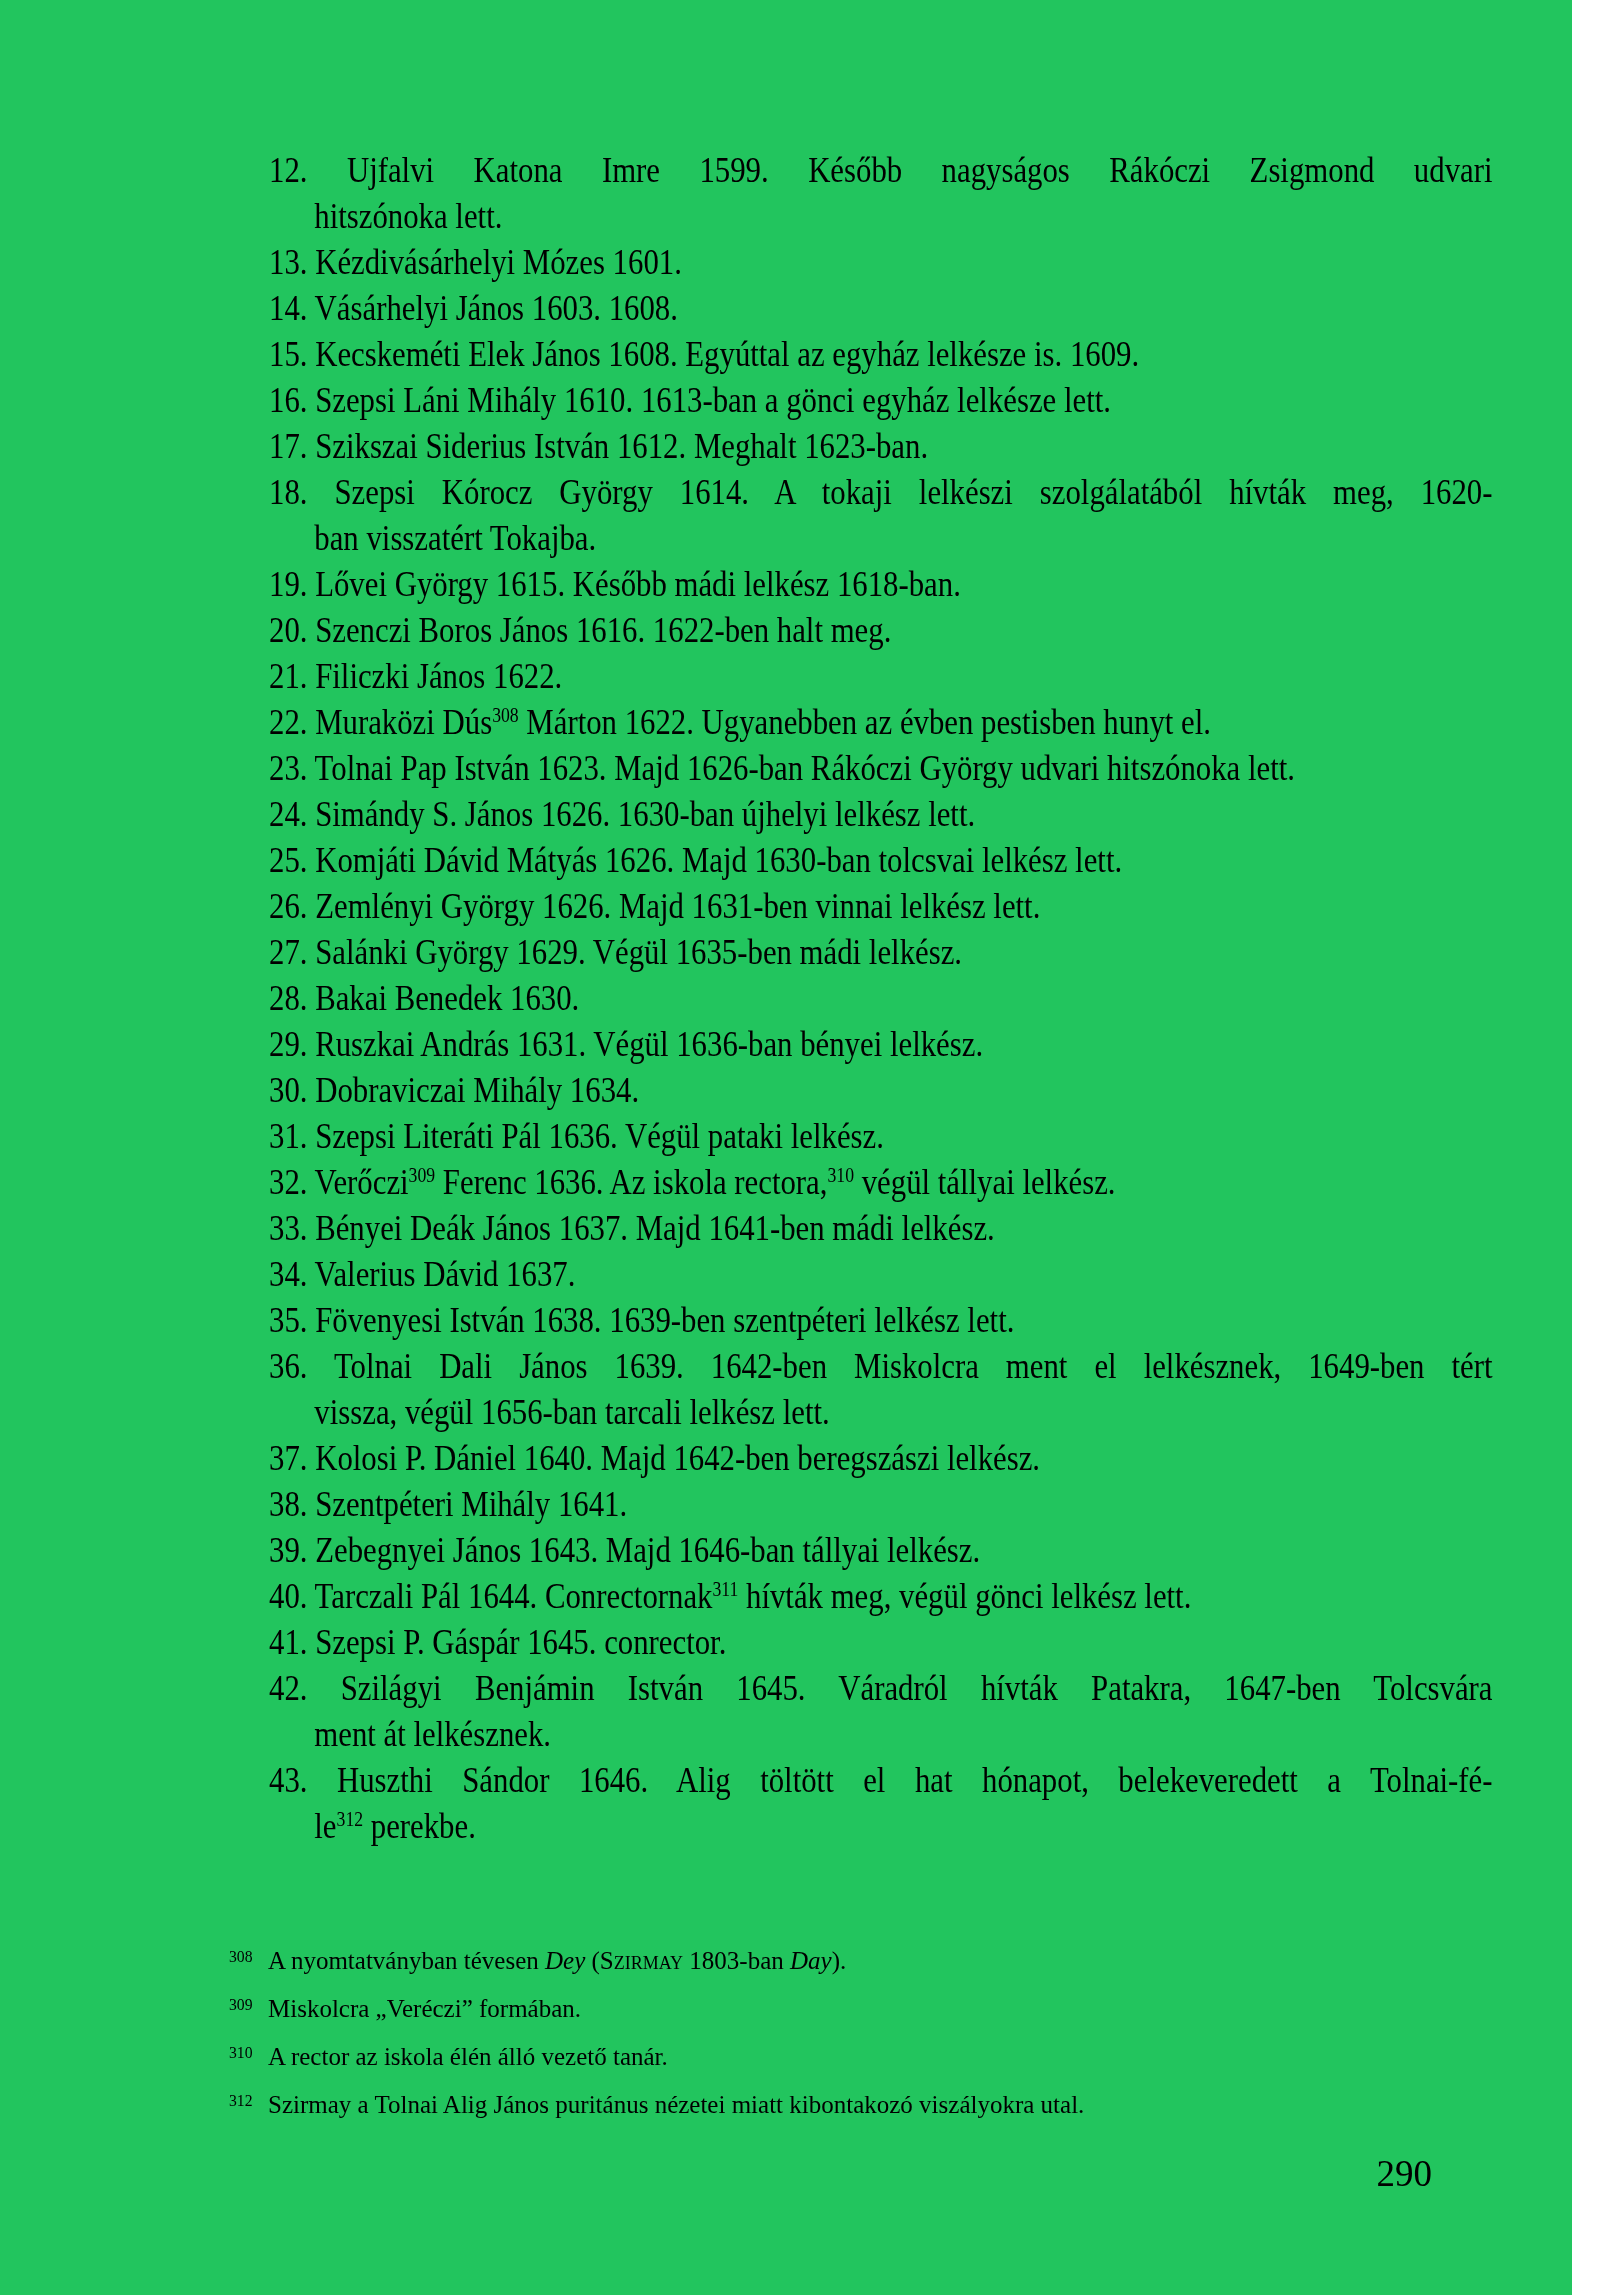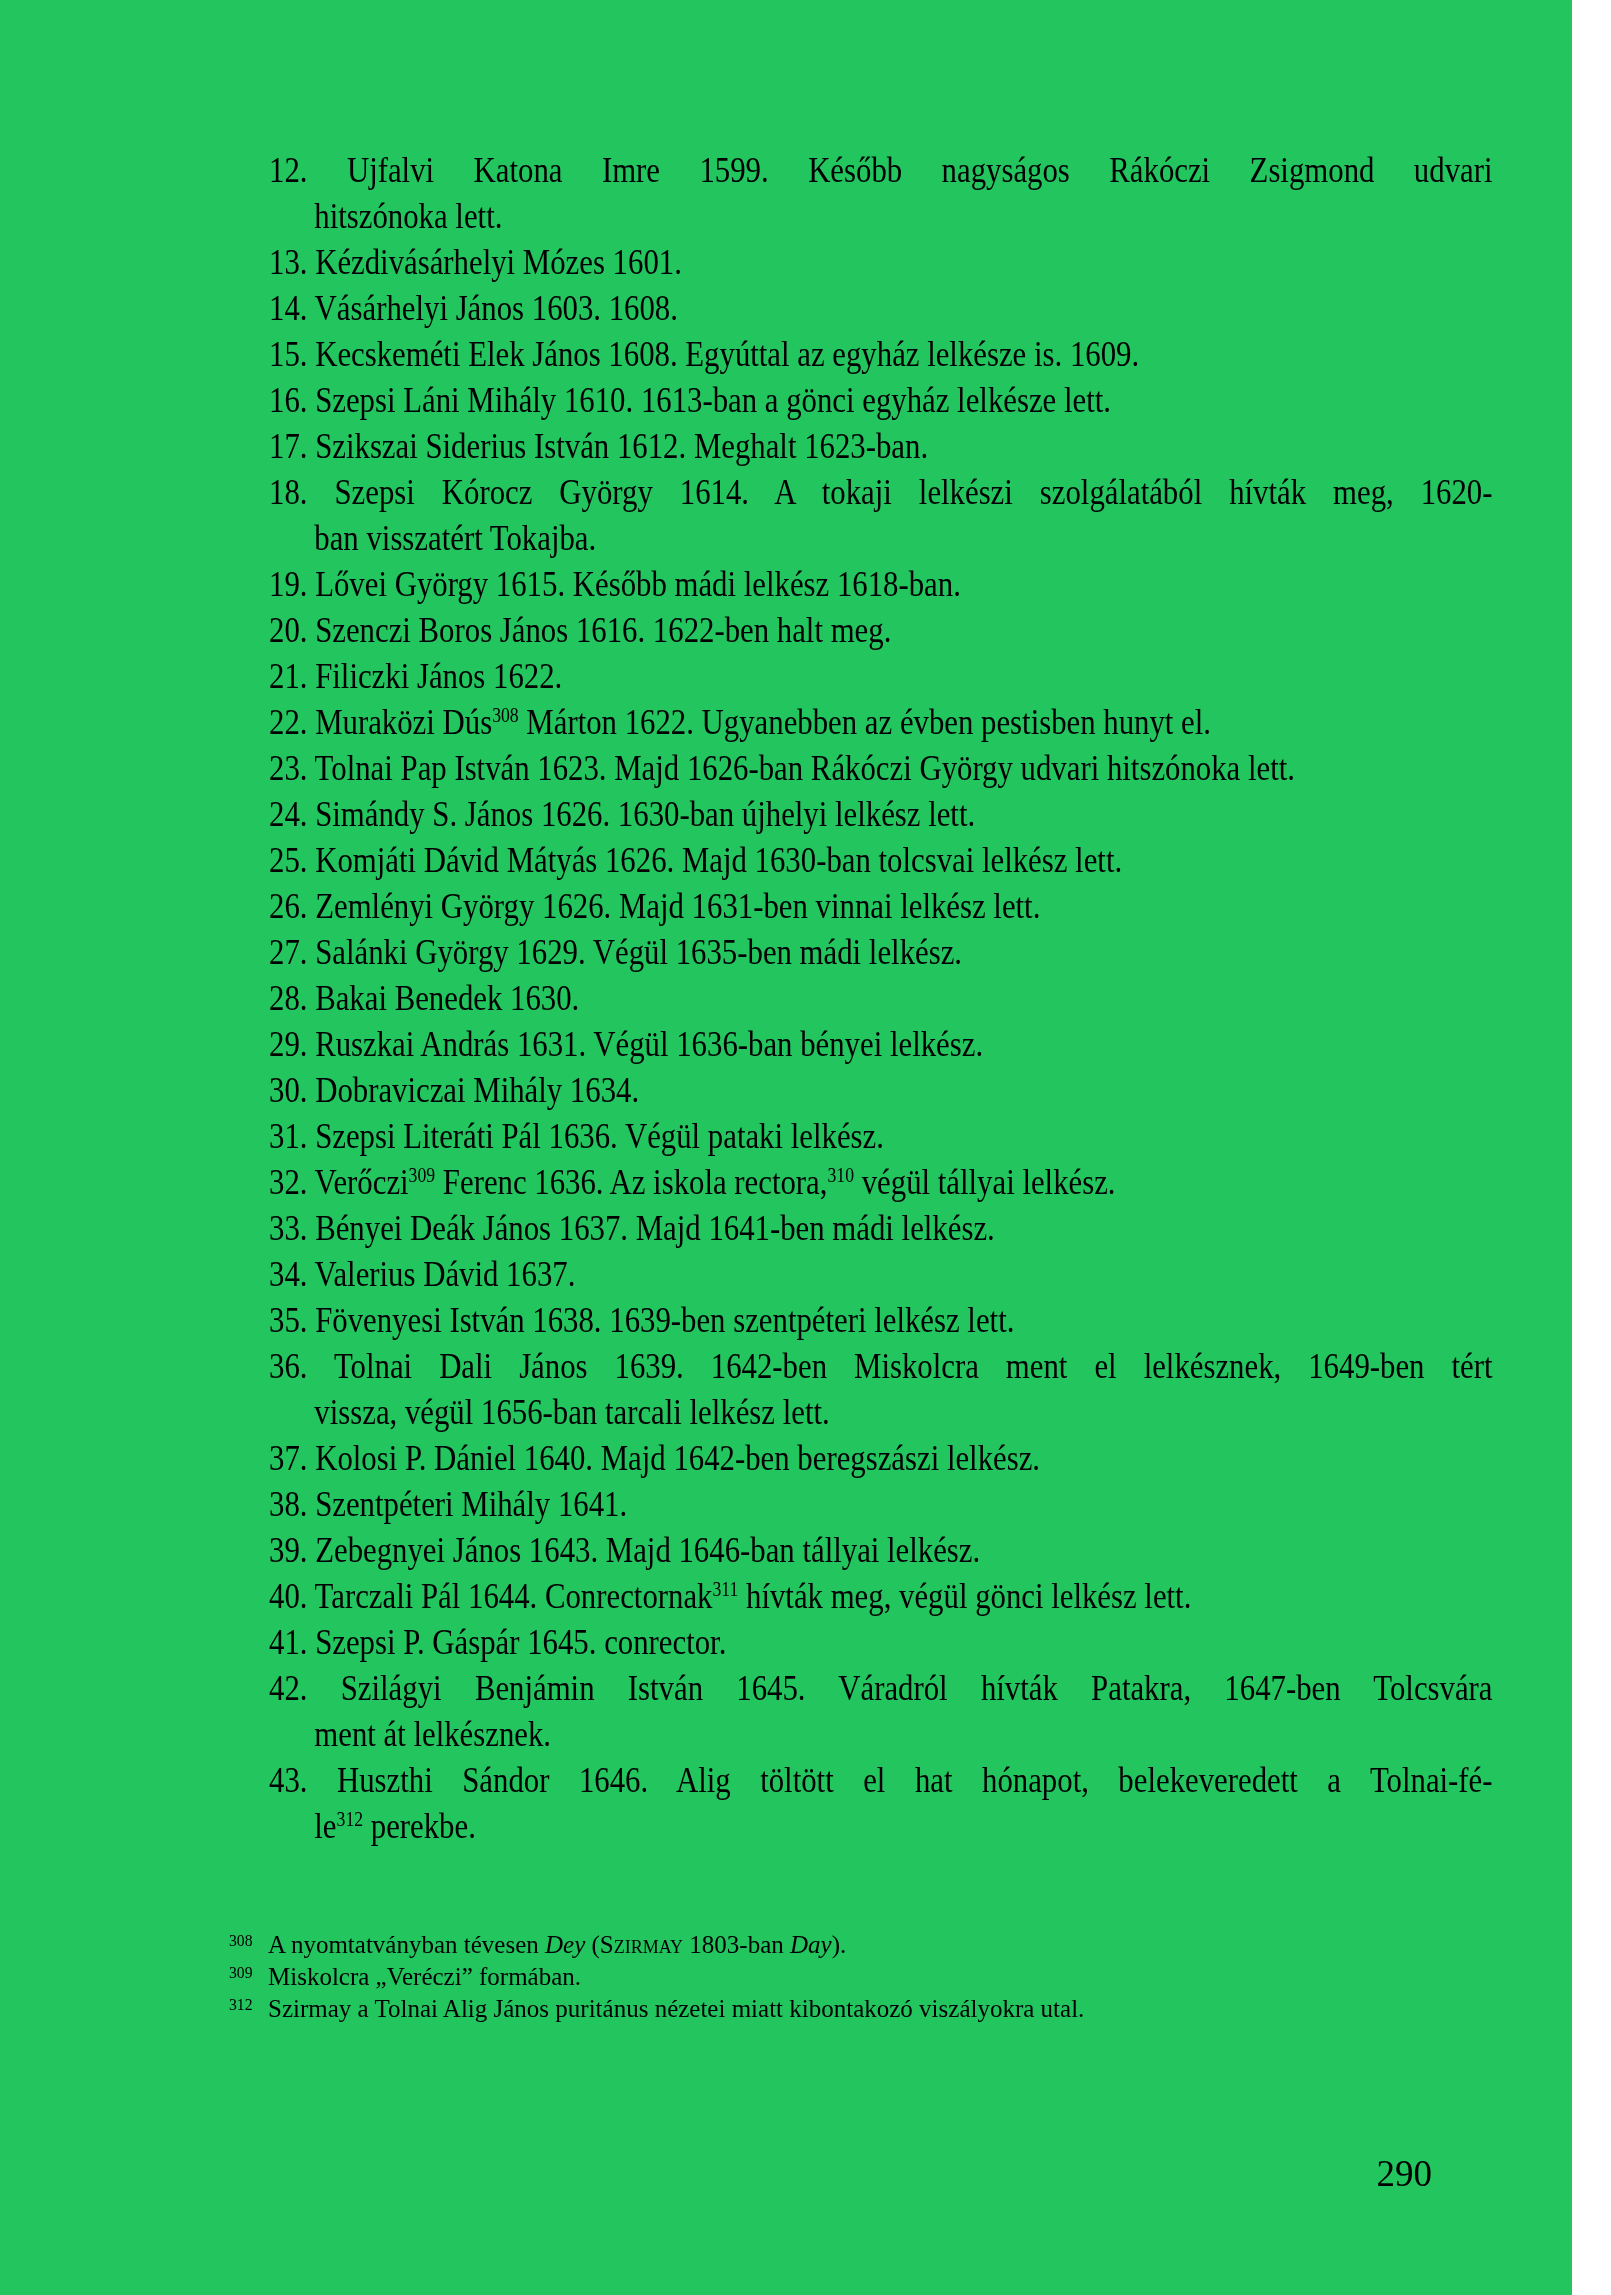--- a/index.html
+++ b/index.html
@@ -16,21 +16,21 @@
   .line.just{white-space:normal;text-align:justify;text-align-last:justify;}
   .line.cont{padding-left:53px;}
   .num{display:inline;}
   .sup{font-size:20.7px;position:relative;top:-12.4px;}
 
   
   .footnotes{
     position:absolute;left:229px;top:1930px;width:1307px;
     font-size:25px;line-height:29px;
   }
-  .fn{white-space:nowrap;}
+  .fn{white-space:nowrap;margin-top:16px;}
   .fnum{display:inline-block;width:39px;font-size:15.7px;position:relative;top:-7.4px;}
   .italic{font-style:italic;}
   .smallcaps{font-variant:small-caps;}
 
   
   .pagenum{
     position:absolute;left:269px;top:2152px;width:1163px;
     font-size:37px;text-align:right;
   }
 </style>
@@ -73,17 +73,18 @@
       <div class="line"><span class="num">40.</span> <span>Tarczali Pál 1644. Conrectornak</span><span class="sup">311</span><span> hívták meg, végül gönci lelkész lett.</span></div>
       <div class="line"><span class="num">41.</span> <span>Szepsi P. Gáspár 1645. conrector.</span></div>
       <div class="line just"><span class="num">42.</span> <span>Szilágyi Benjámin István 1645. Váradról hívták Patakra, 1647-ben Tolcsvára</span></div>
       <div class="line cont"><span>ment át lelkésznek.</span></div>
       <div class="line just"><span class="num">43.</span> <span>Huszthi Sándor 1646. Alig töltött el hat hónapot, belekeveredett a Tolnai-fé-</span></div>
       <div class="line cont"><span>le</span><span class="sup">312</span><span> perekbe.</span></div>
     </div>
   <div class="footnotes">
       <div class="fn"><span class="fnum">308</span><span>A nyomtatványban tévesen </span><span class="italic">Dey</span><span> (</span><span class="smallcaps">Szirmay</span><span> 1803-ban </span><span class="italic">Day</span><span>).</span></div>
       <div class="fn"><span class="fnum">309</span><span>Miskolcra „Veréczi” formában.</span></div>
+      <div class="fn"><span class="fnum">310</span><span>A rector az iskola élén álló vezető tanár.</span></div>
       <div class="fn"><span class="fnum">312</span><span>Szirmay a Tolnai Alig János puritánus nézetei miatt kibontakozó viszályokra utal.</span></div>
     </div>
   <div class="pagenum">290</div>
 </div>
 
 
 </body></html>

